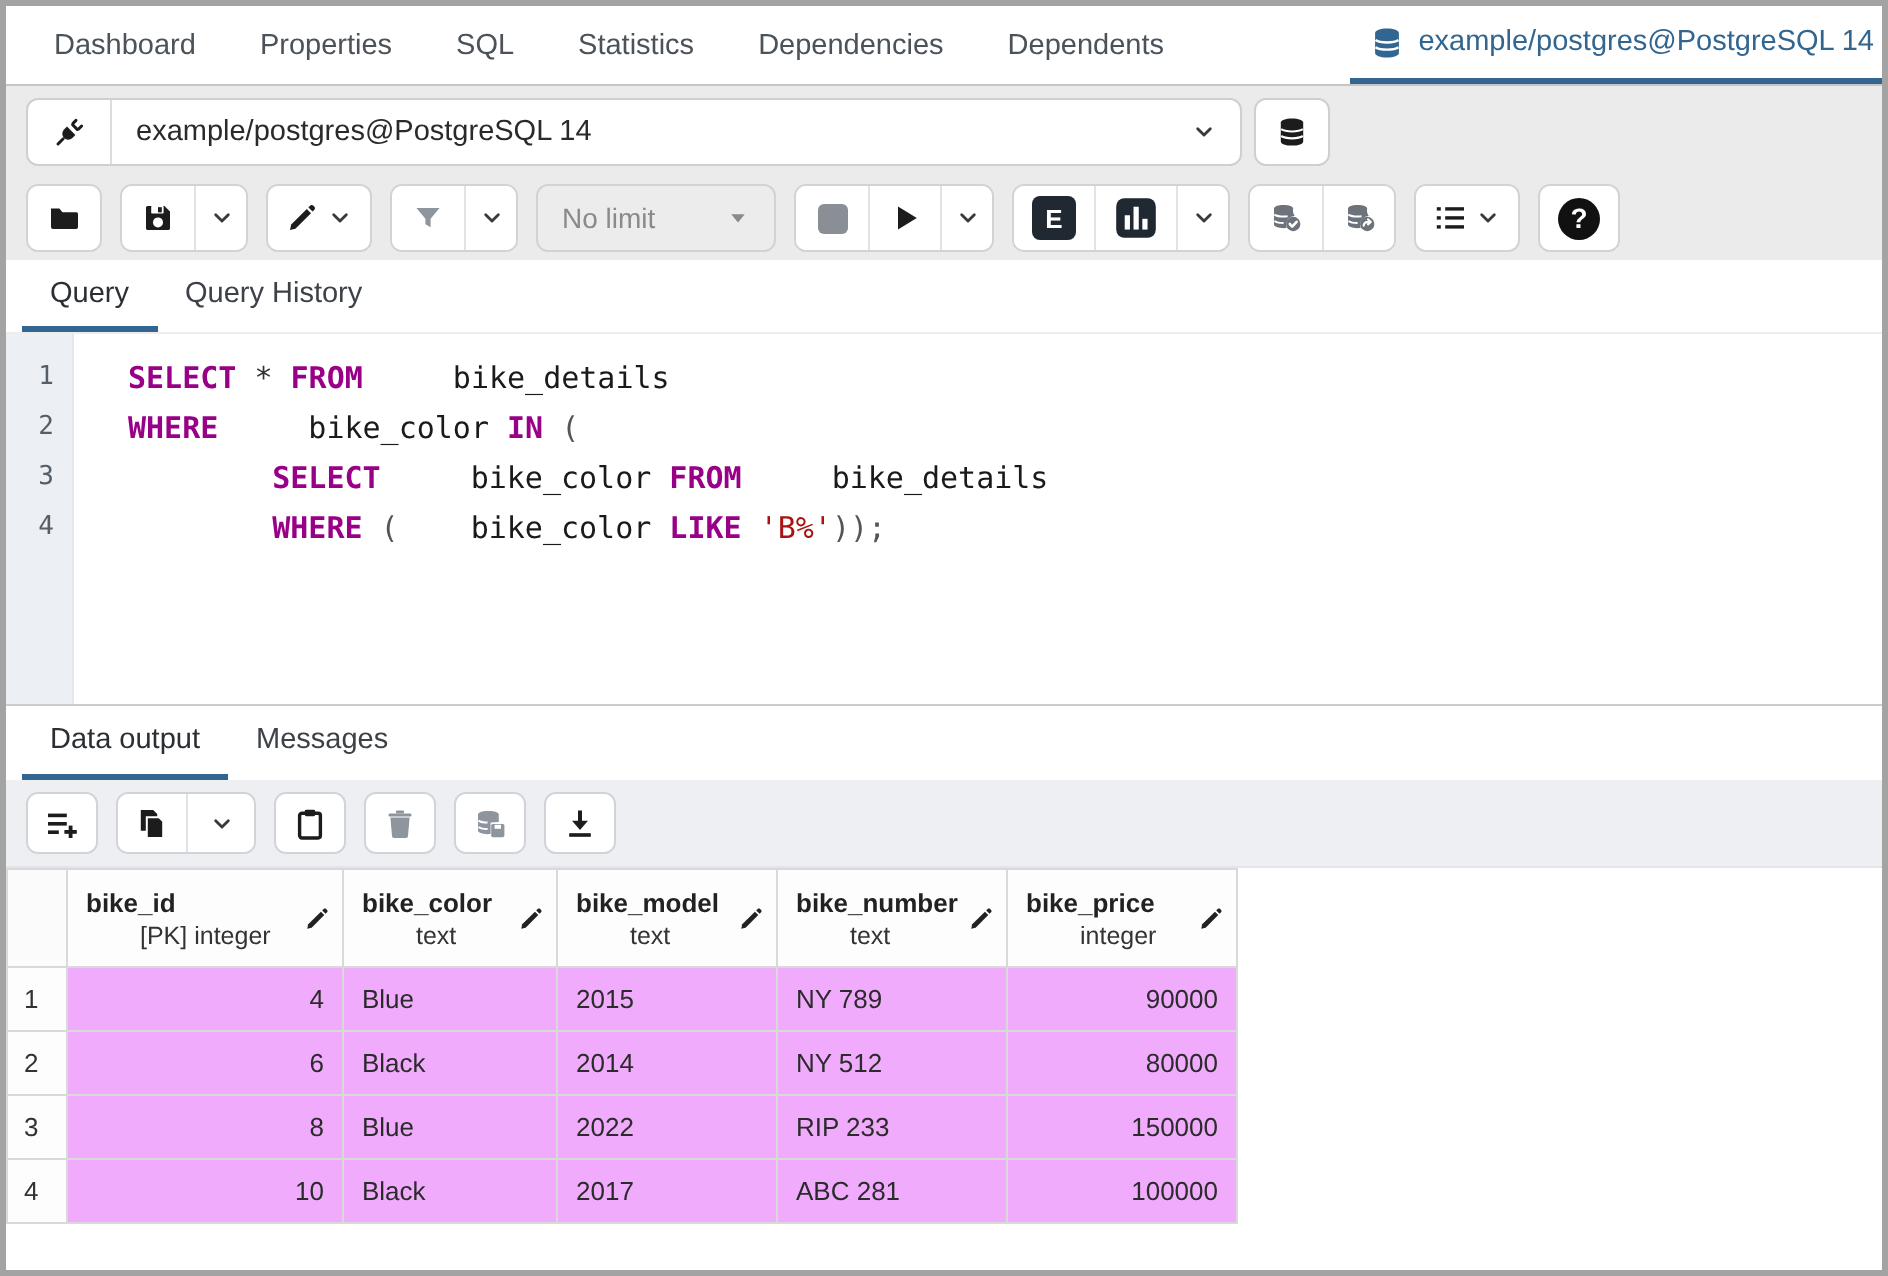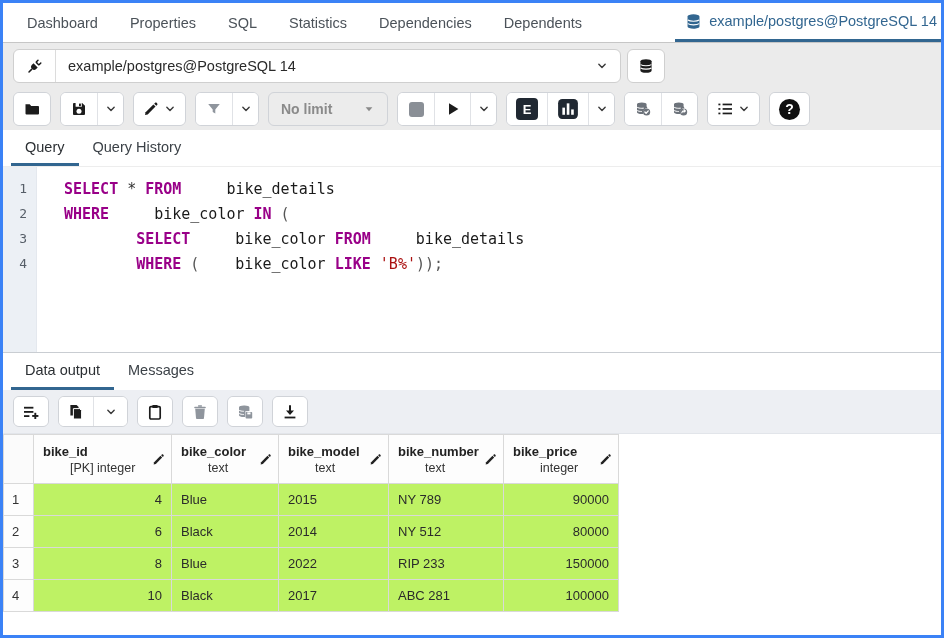--- a/index.html
+++ b/index.html
@@ -1,20 +1,20 @@
 <!DOCTYPE html>
 <html><head>
 <meta charset="utf-8">
 <style>
   * { margin:0; padding:0; box-sizing:border-box; }
   html,body { background:#444; }
   body { font-family:"Liberation Sans", sans-serif; }
   .window {
     position:relative; width:944px; height:638px;
-    background:#fff; border:3px solid #3b82f6; overflow:hidden;
+    background:#fff; border:3px solid #a3a3a3; overflow:hidden;
   }
   
   .main-tabbar {
     position:absolute; left:0; top:0; width:938px; height:39px;
     background:#fff; display:flex; align-items:stretch; padding-left:8px;
   }
   .main-tab {
     display:flex; align-items:center; padding:0 16px;
     font-size:14.5px; color:#4b5259; cursor:pointer; white-space:nowrap;
   }
@@ -55,21 +55,21 @@
   }
   .btn {
     min-width:36px; display:flex; align-items:center; justify-content:center;
     padding:0 9px; cursor:pointer; background:#fff; border:none; gap:5px;
   }
   .btn + .btn { border-left:1px solid #e0e2e6; }
   .btn.narrow { min-width:26px; padding:0 6px; }
   .limit-select {
     height:34px; width:120px; background:#ececec; border:1px solid #d0d3d8;
     border-radius:6px; display:flex; align-items:center; justify-content:space-between;
-    padding:4px 12px; font-size:14px; color:#8a8a8a; cursor:default;font-weight:bold;
+    padding:4px 12px; font-size:14px; color:#8a8a8a; cursor:default;
   }
   .icon { width:16px; height:16px; color:#1c1c1c; }
   .icon.gray { color:#8f959d; }
   .icon.dim { color:#6d737b; }
   .icon.blue { color:#326690; width:17px; height:17px; }
   .chev { width:12px; height:12px; color:#3a3a3a; }
   .chev.gray { color:#8a8a8a; }
   .stop-sq { width:15px; height:15px; background:#8a8f96; border-radius:3px; }
   .tile {
     width:22px; height:22px; background:#202832; border-radius:4px; color:#fff;
@@ -120,21 +120,21 @@
   
   .out-toolbar {
     position:absolute; left:0; top:387px; width:938px; height:44px;
     background:#edeff3; border-bottom:1px solid #e2e5ea;
     display:flex; gap:9px; align-items:center; padding-left:10px;
   }
   .out-toolbar .btn-group { height:31px; }
   .out-toolbar .btn { min-width:34px; padding:0 8px; }
   
   .grid-wrap { position:absolute; left:0; top:431px; }
-  table.grid { border-collapse:collapse; table-layout:fixed; background:#bef264; }
+  table.grid { border-collapse:collapse; table-layout:fixed; background:#f0abfc; }
   .grid th, .grid td { border:1px solid #d9d9d9; overflow:hidden; white-space:nowrap; }
   .grid th { height:49px; background:#fdfdfd; padding:4px 6px 4px 9px; text-align:left; vertical-align:middle; }
   .grid th.rownum-h { background:#fbfbfb; }
   .grid td { height:32px; font-size:13px; color:#2b2b2b; padding:0 9px; }
   .grid td.rownum { color:#333; background:#fdfdfd; padding-left:8px; }
   .grid td.num { text-align:right; }
   .grid td.txt { text-align:left; }
   .hwrap { display:flex; align-items:center; justify-content:space-between; gap:4px; }
   .hname { font-size:13px; font-weight:bold; color:#222; line-height:17px; }
   .htype { font-size:12.5px; font-weight:normal; color:#333; line-height:16px;margin-left:27px; }

